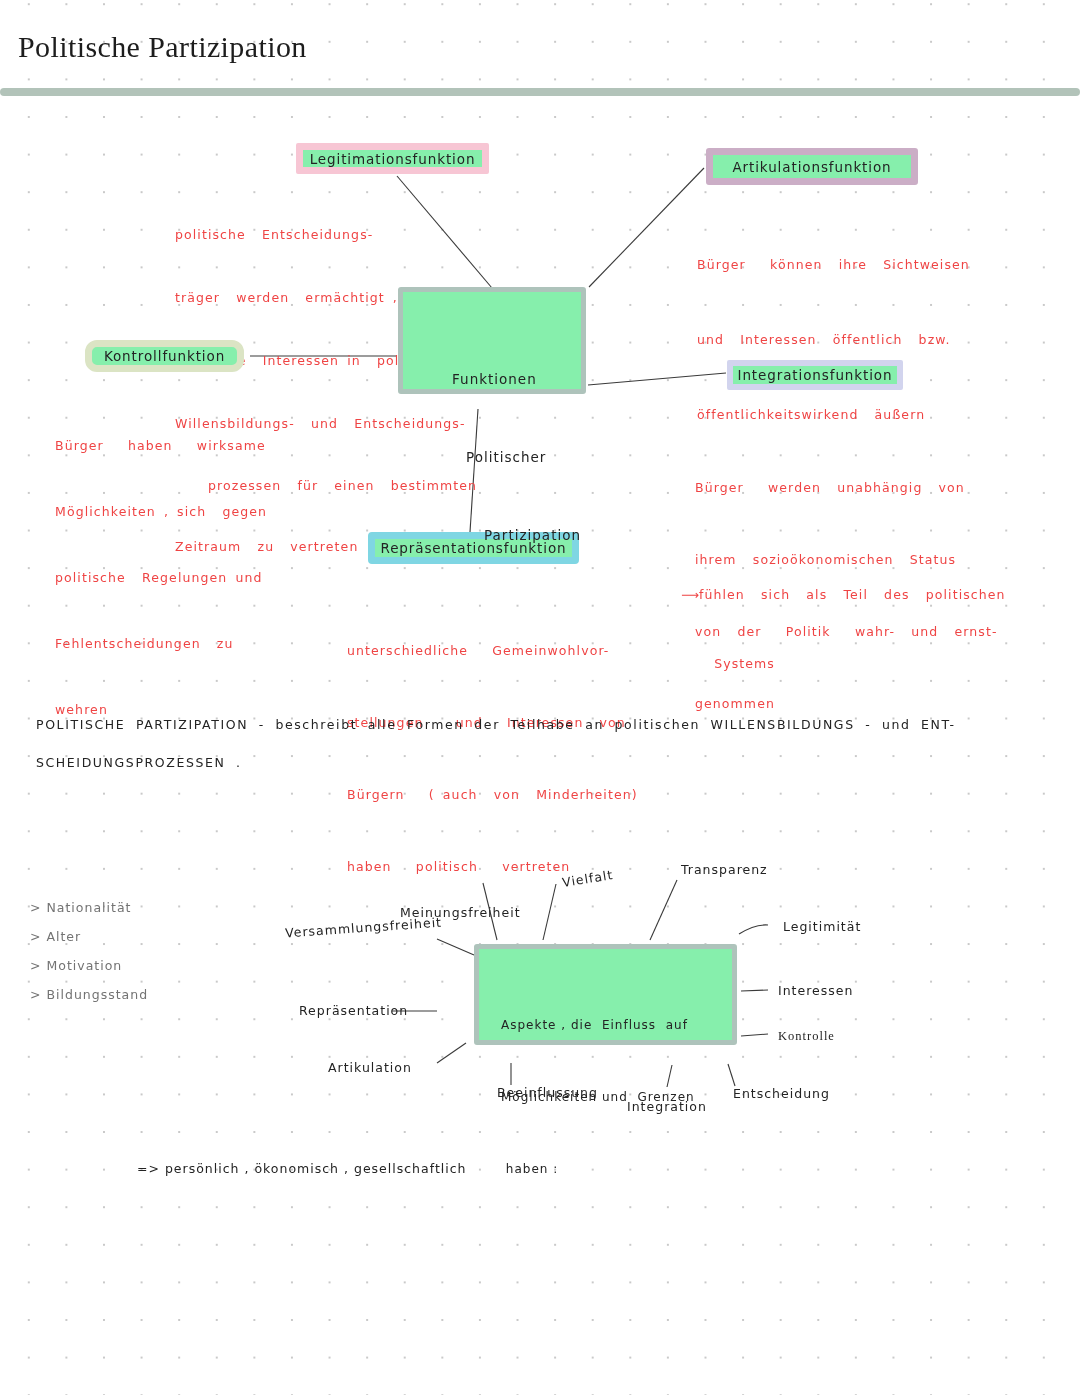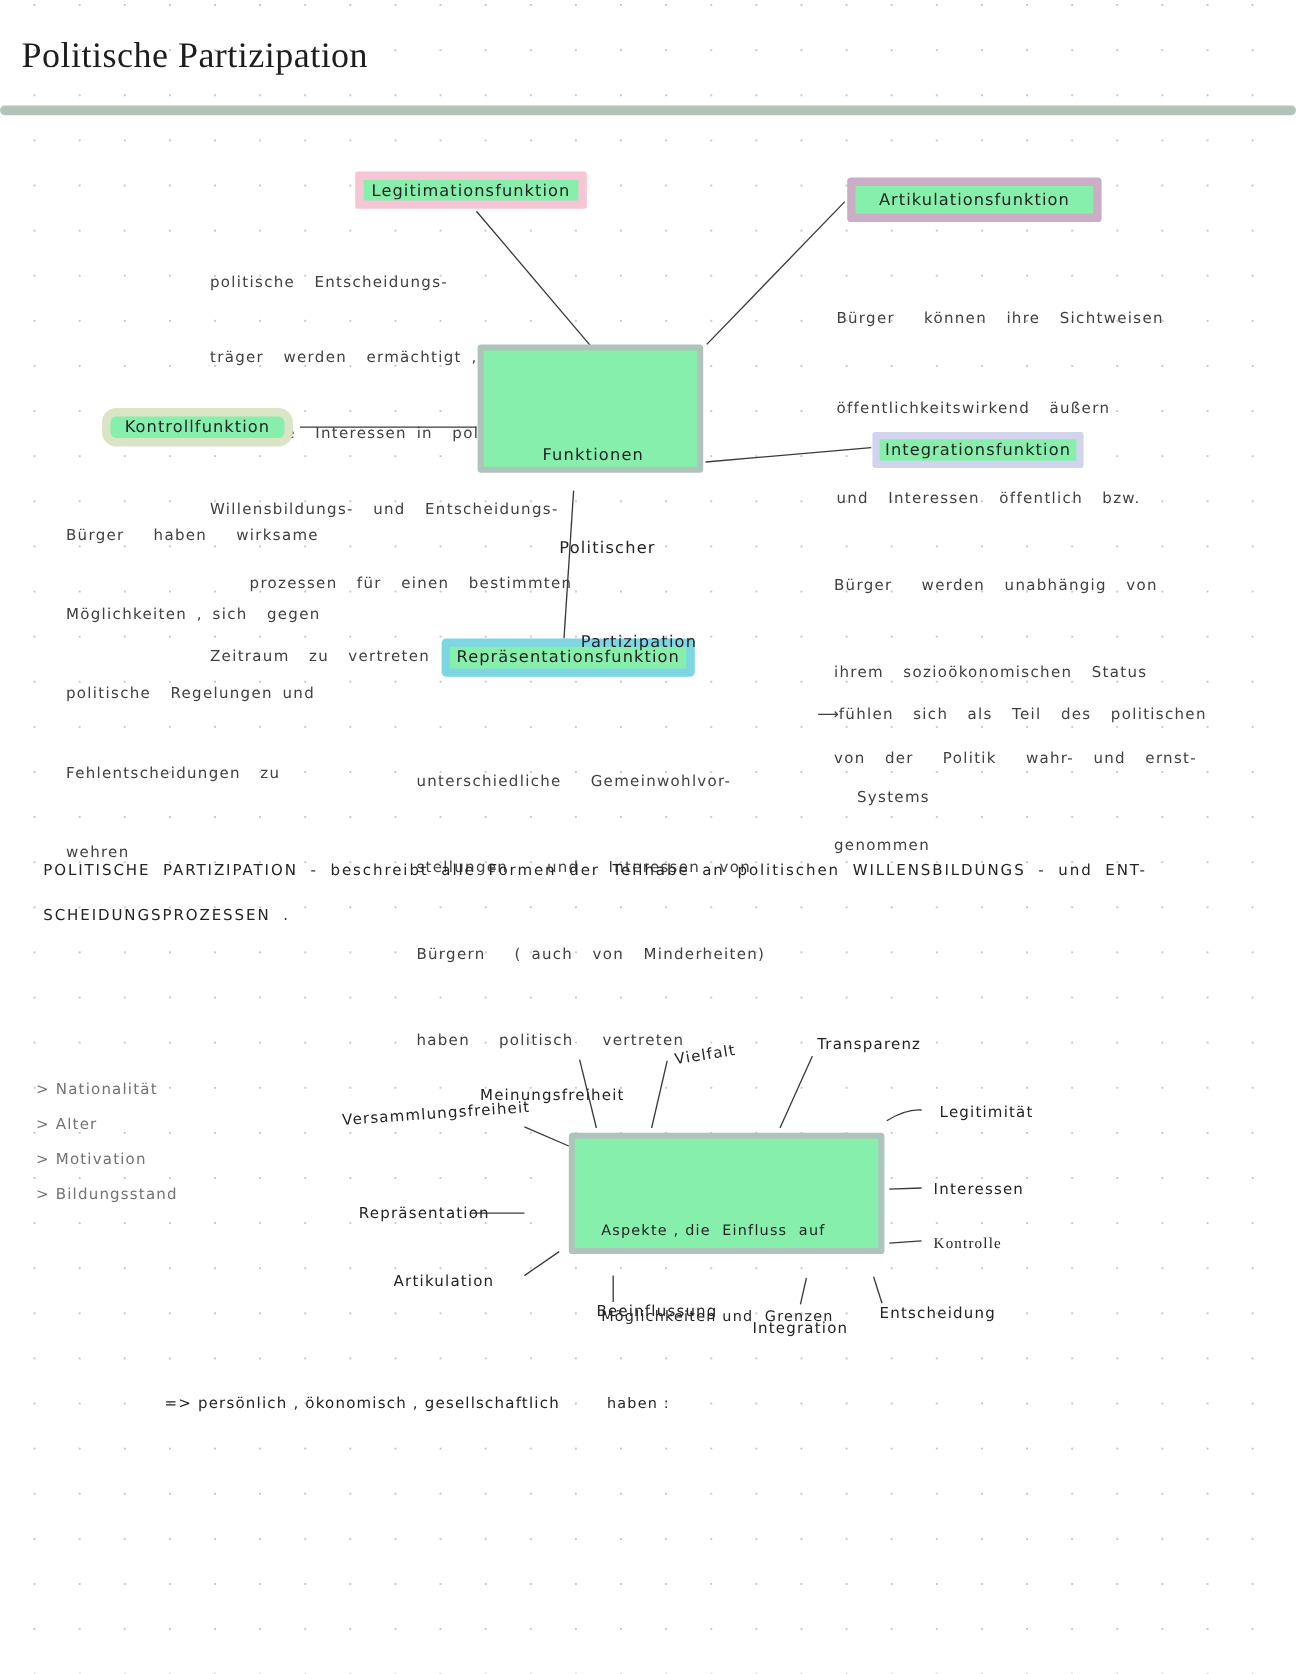--- a/index.html
+++ b/index.html
@@ -32,21 +32,21 @@
     position:absolute;left:0px;top:88px;width:1080px;height:8px;
     background:#b2c3b9;border-radius:5px;
   }
 
   
   .hw{
     font-family:"DejaVu Sans", sans-serif;
     font-size:12.5px;
     letter-spacing:1.1px;
     word-spacing:3px;
-    color:#404040;
+    color:#ef4444;
     line-height:21px;
     white-space:pre;
   }
   .hw-lines{position:absolute;}
   .hw-lines div{white-space:pre;}
 
   
   .node-box{
     position:absolute;
     background:#86efac;
@@ -167,22 +167,22 @@
     <div>Willensbildungs-  und  Entscheidungs-</div>
     <div style="line-height:19px;margin-left:33px;">prozessen  für  einen  bestimmten</div>
     <div style="line-height:19px;">Zeitraum  zu  vertreten</div>
   </div>
 
   <div class="node-box" id="box-artikulation">
     <span class="node-label">Artikulationsfunktion</span>
   </div>
   <div class="hw hw-lines" id="txt-artikulation" style="left:697px;top:202px;line-height:25px;">
     <div>Bürger   können  ihre  Sichtweisen</div>
+    <div>und  Interessen  öffentlich  bzw.</div>
     <div>öffentlichkeitswirkend  äußern</div>
-    <div>und  Interessen  öffentlich  bzw.</div>
   </div>
 
   <div class="node-box" id="box-kontroll">
     <span class="node-label">Kontrollfunktion</span>
   </div>
   <div class="hw hw-lines" id="txt-kontroll" style="left:55px;top:391px;line-height:22px;">
     <div>Bürger   haben   wirksame</div>
     <div>Möglichkeiten , sich  gegen</div>
     <div>politische  Regelungen und</div>
     <div>Fehlentscheidungen  zu</div>

